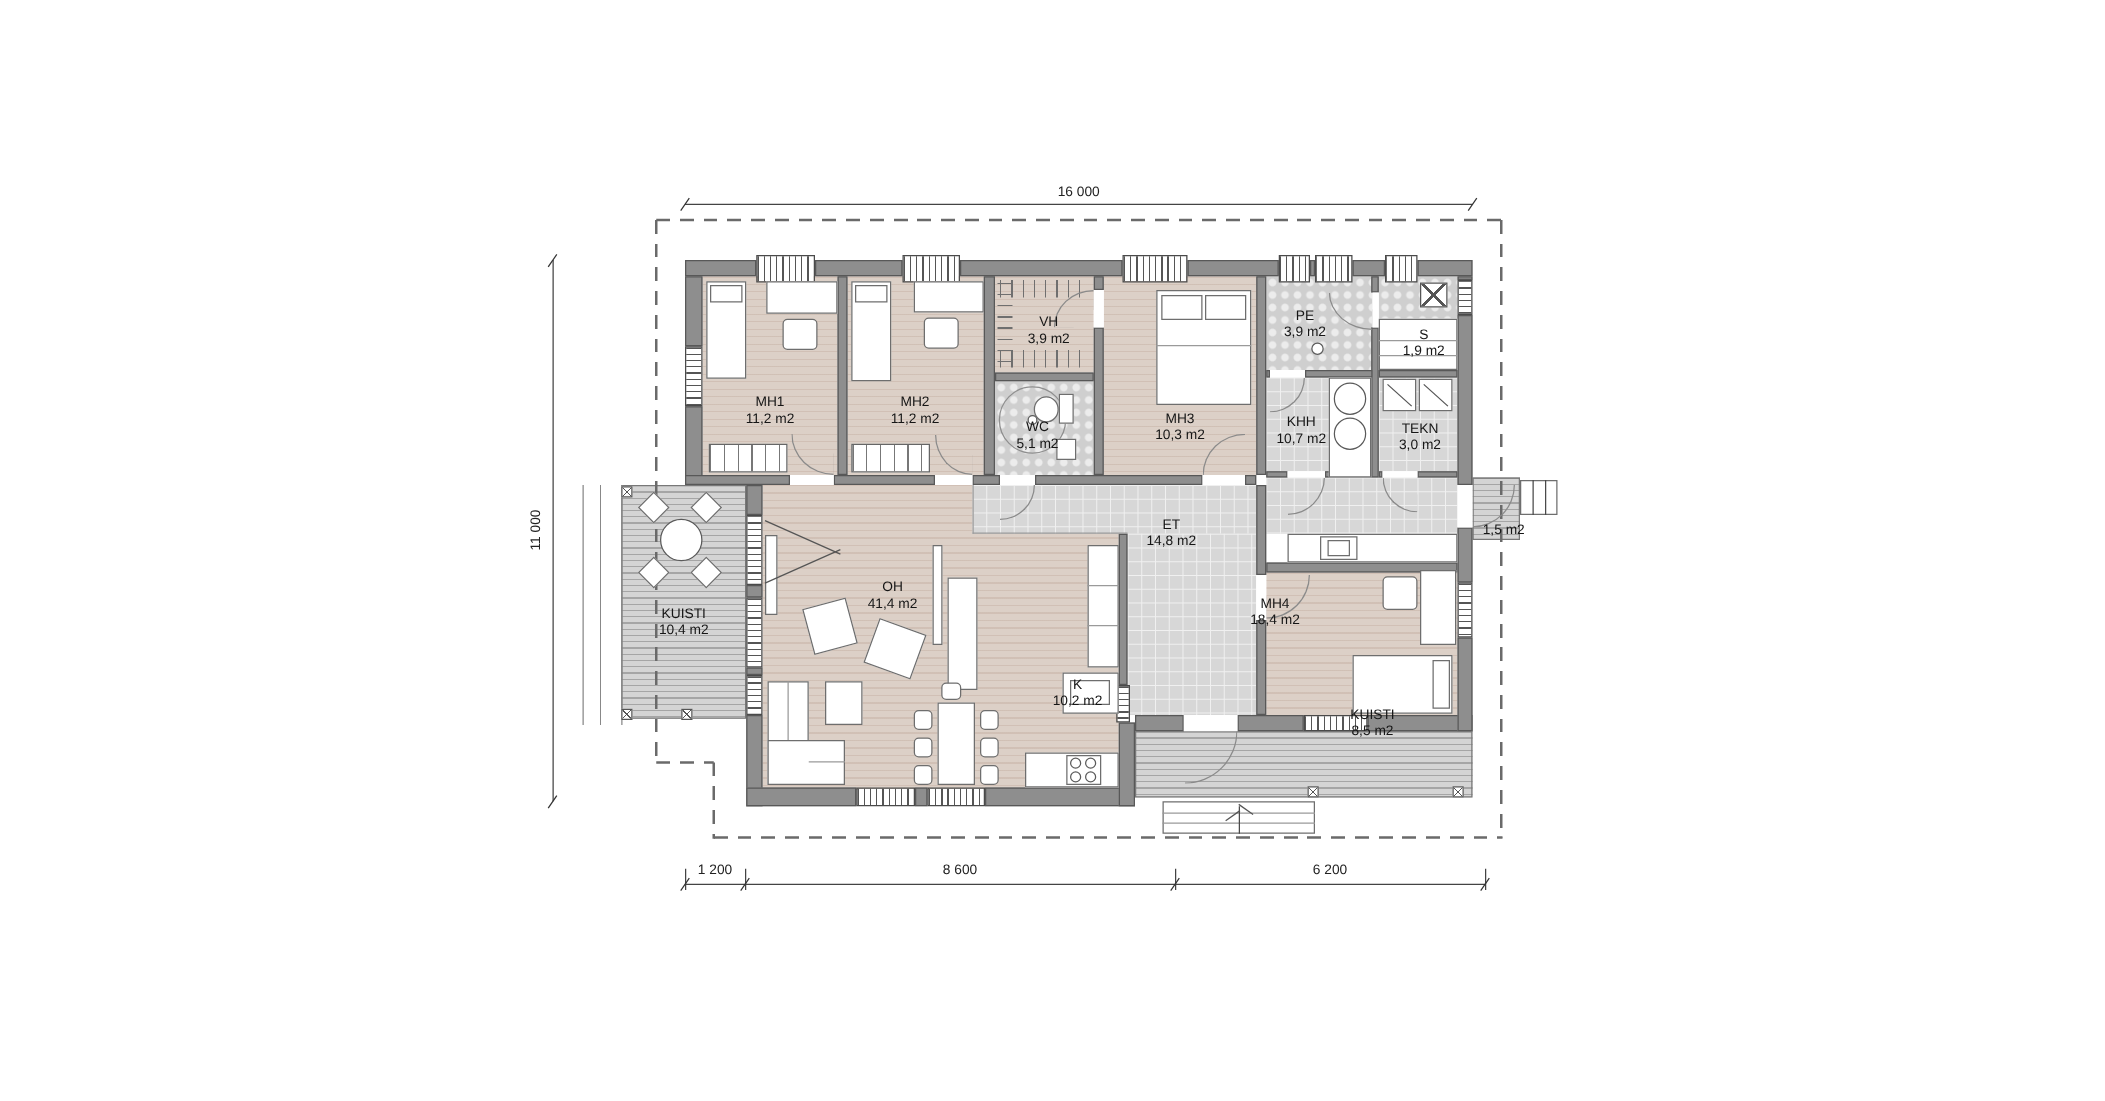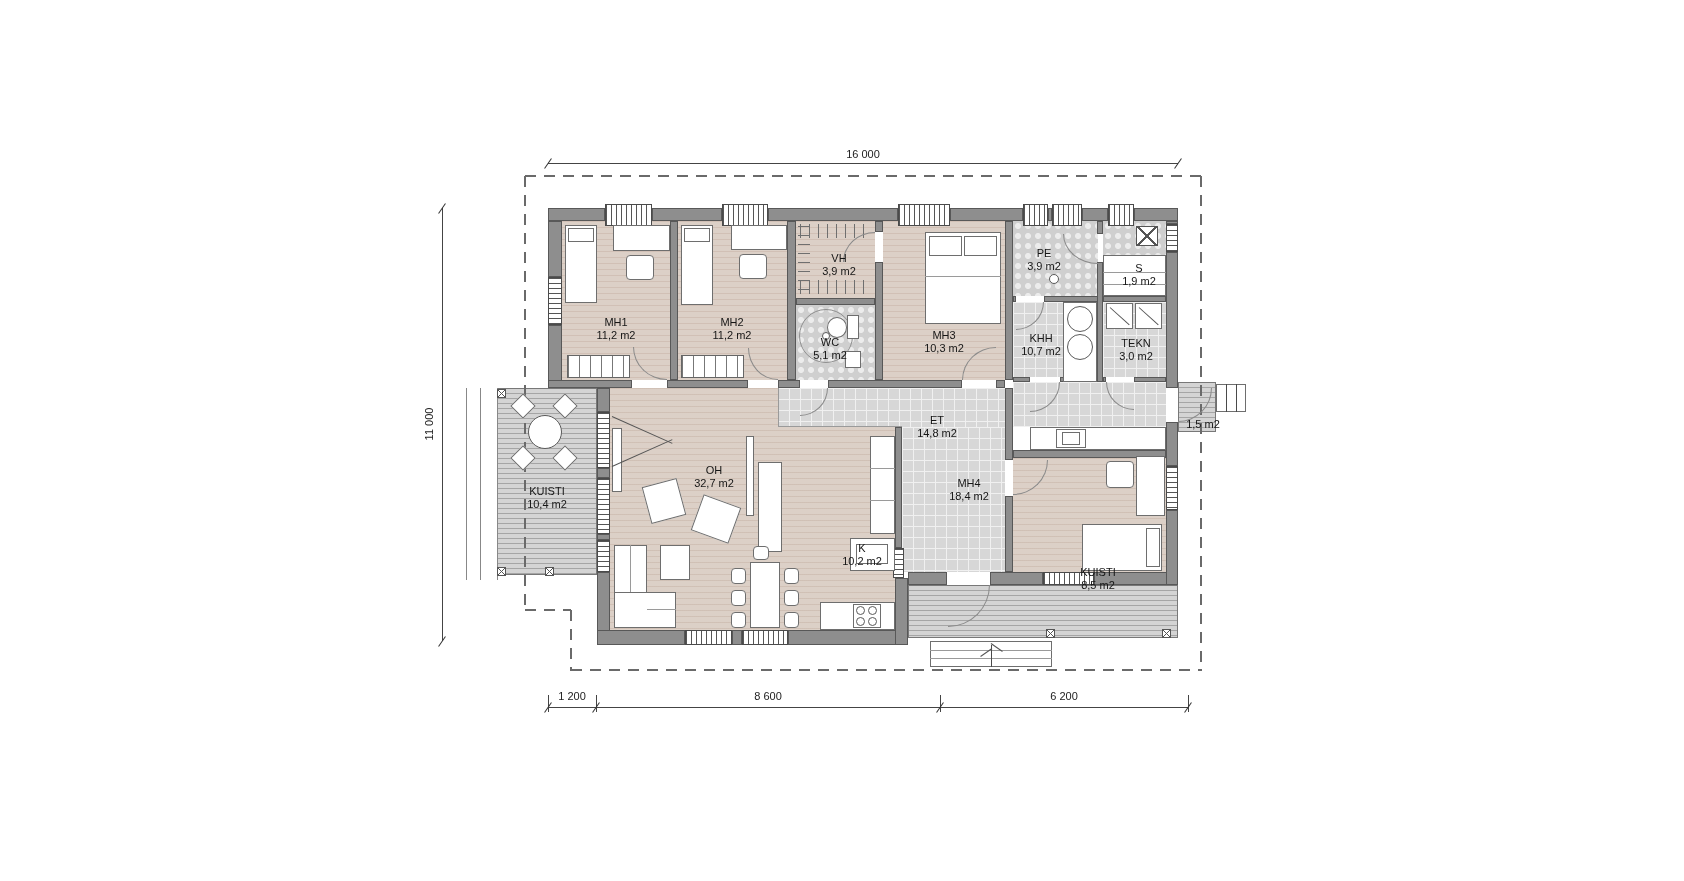--- a/index.html
+++ b/index.html
@@ -280,23 +280,23 @@
   <div class="rl" style="left:616px;top:316px"><span>MH1</span><br><span>11,2 m2</span></div>
   <div class="rl" style="left:732px;top:316px"><span>MH2</span><br><span>11,2 m2</span></div>
   <div class="rl" style="left:839px;top:252px"><span>VH</span><br><span>3,9 m2</span></div>
   <div class="rl" style="left:830px;top:336px"><span>WC</span><br><span>5,1 m2</span></div>
   <div class="rl" style="left:944px;top:329px"><span>MH3</span><br><span>10,3 m2</span></div>
   <div class="rl" style="left:1044px;top:247px"><span>PE</span><br><span>3,9 m2</span></div>
   <div class="rl" style="left:1139px;top:262px"><span>S</span><br><span>1,9 m2</span></div>
   <div class="rl" style="left:1041px;top:332px"><span>KHH</span><br><span>10,7 m2</span></div>
   <div class="rl" style="left:1136px;top:337px"><span>TEKN</span><br><span>3,0 m2</span></div>
   <div class="rl" style="left:937px;top:414px"><span>ET</span><br><span>14,8 m2</span></div>
-  <div class="rl" style="left:714px;top:464px"><span>OH</span><br><span>32,7 m2</span></div>
+  <div class="rl" style="left:714px;top:464px"><span>OH</span><br><span>41,4 m2</span></div>
   <div class="rl" style="left:862px;top:542px"><span>K</span><br><span>10,2 m2</span></div>
-  <div class="rl" style="left:969px;top:477px"><span>MH4</span><br><span>18,4 m2</span></div>
+  <div class="rl" style="left:1020px;top:477px"><span>MH4</span><br><span>18,4 m2</span></div>
   <div class="rl" style="left:547px;top:485px"><span>KUISTI</span><br><span>10,4 m2</span></div>
   <div class="rl" style="left:1098px;top:566px"><span>KUISTI</span><br><span>8,5 m2</span></div>
   <div class="rl" style="left:1203px;top:418px"><span>1,5 m2</span></div>
 
   <div class="dl" style="left:548px;top:163px;width:630px;height:1px"></div>
   <div class="tick" style="left:542px;top:163px"></div>
   <div class="tick" style="left:1172px;top:163px"></div>
   <div class="dim dimc" style="left:863px;top:148px">16 000</div>
 
   <div class="dl" style="left:442px;top:208px;width:1px;height:433px"></div>

